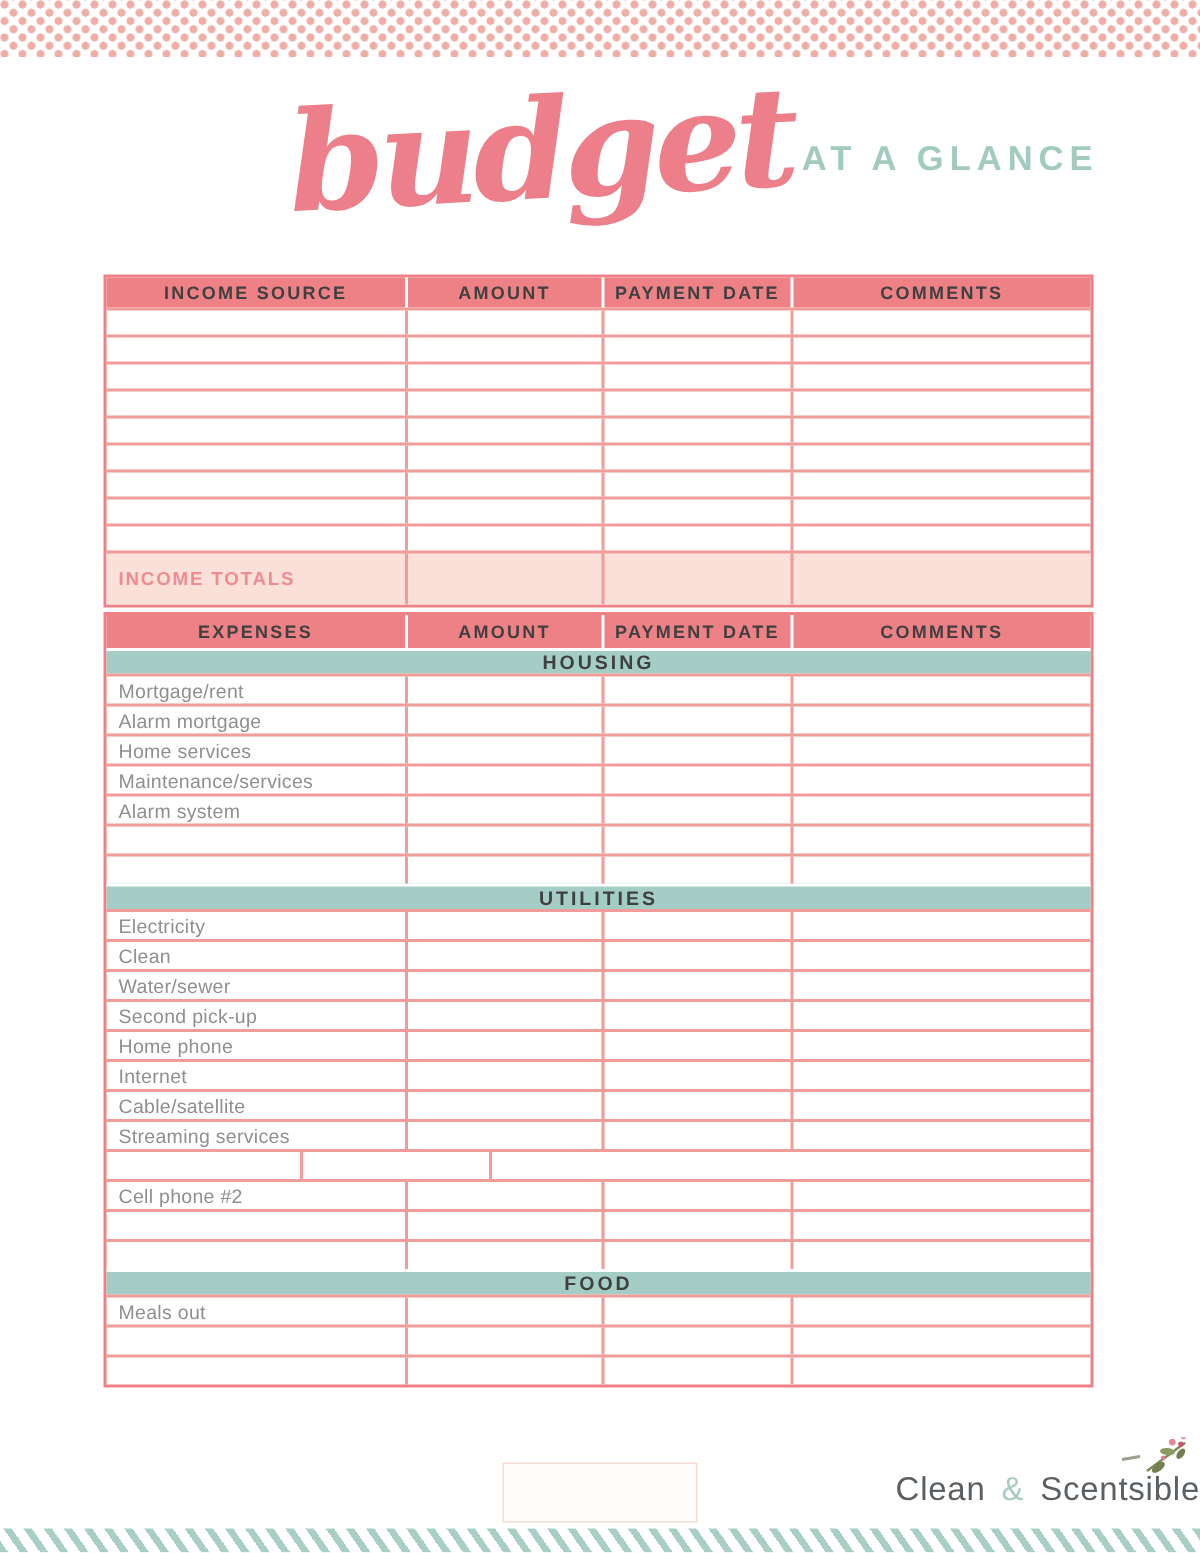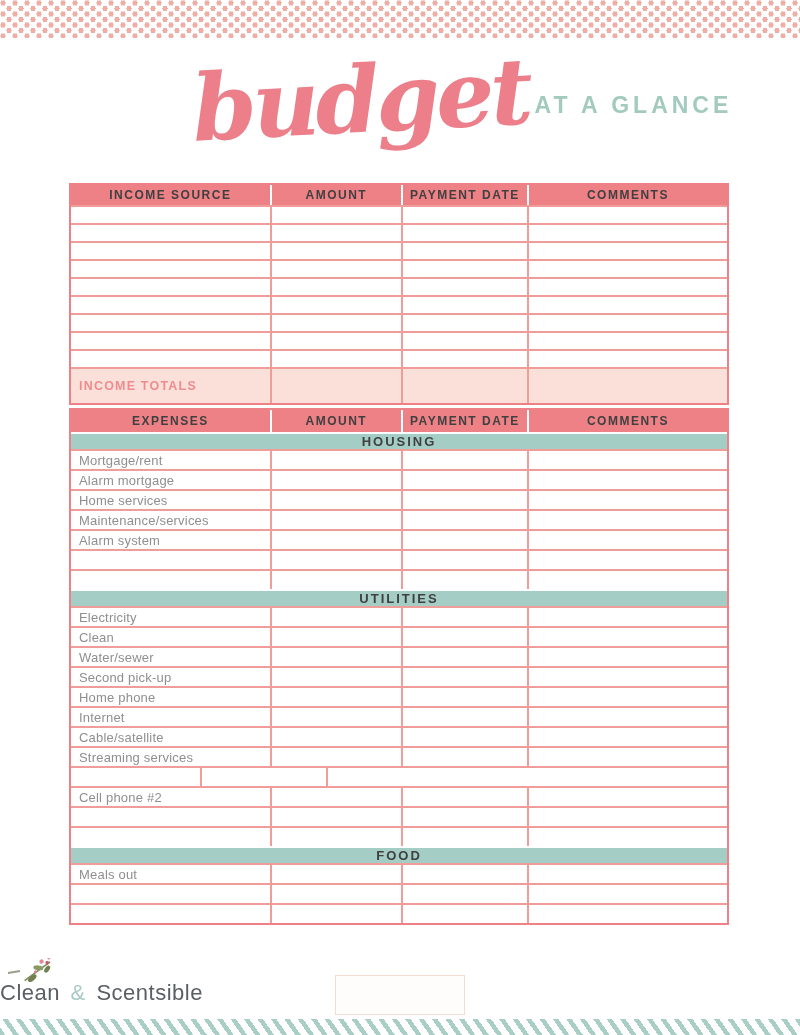--- a/index.html
+++ b/index.html
@@ -62,21 +62,21 @@
       display:flex;align-items:center;justify-content:center;
       color:#404040;font-size:13px;font-weight:bold;letter-spacing:2px;}
 
   .row.totals{height:36px;border-top:2px solid var(--row-pink);background:var(--totals-bg);}
   .row.totals .cell{display:flex;align-items:center;}
   .row.totals .cell.lbl{padding-left:8px;color:var(--totals-tx);font-size:12.5px;
       font-weight:bold;letter-spacing:1.2px;}
 
   
   .logo{position:absolute;left:0;right:0;top:958px;height:58px;display:flex;
-        flex-direction:column;align-items:flex-start;}
+        flex-direction:column;align-items:flex-end;}
   .logo-box{position:absolute;top:17px;left:50%;transform:translateX(-50%);
         width:128px;height:38px;border:1px solid #f3ddd2;background:#fffdfb;}
   .sprig{position:relative;margin-left:6px;height:24px;}
   .logo-text{position:relative;font-size:22px;letter-spacing:.5px;color:var(--logo-tx);
         font-family:"Liberation Sans",sans-serif;font-weight:normal;margin-top:-2px;}
   .logo-text .amp{color:#a8cbc4;padding:0 4px;}
 
   
   .stripes{position:absolute;bottom:0;left:0;width:800px;height:16px;
      background:repeating-linear-gradient(55deg, var(--stripes) 0 4.5px, rgba(0,0,0,0) 4.5px 11px);}

